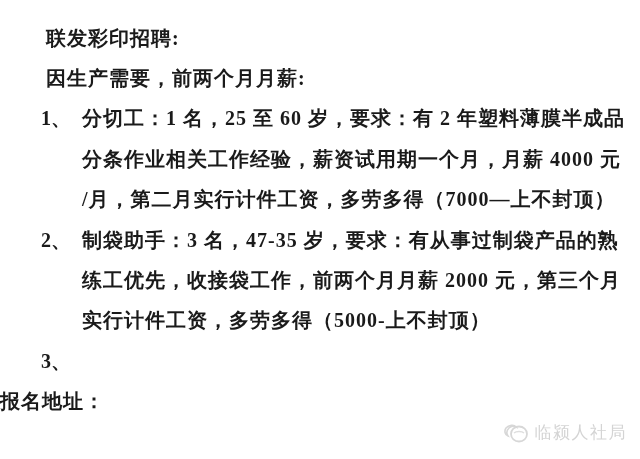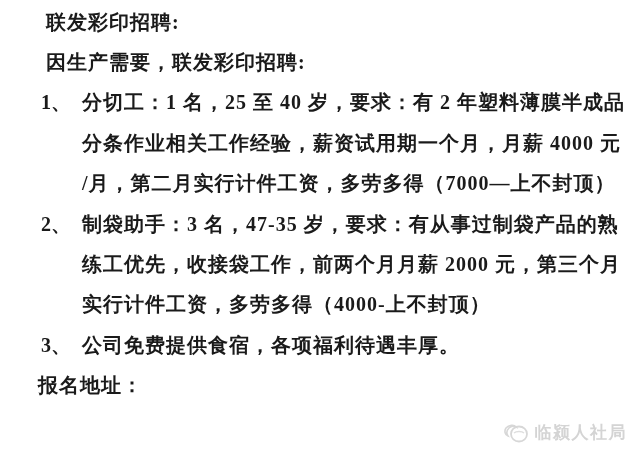--- a/index.html
+++ b/index.html
@@ -6,84 +6,83 @@
   .page{
     position:relative;
     width:640px;height:459px;
     background:#ffffff;
     overflow:hidden;
     font-family:"Liberation Serif","DejaVu Serif",serif;
     font-weight:bold;
     color:#1a1a1a;
   }
   .doc{
-    position:absolute;top:2px;left:0;width:640px;
+    position:absolute;top:18px;left:0;width:640px;
     font-size:20px;
     letter-spacing:1px;
   }
   .line{
     height:40.4px;
     display:flex;
     align-items:center;
     white-space:nowrap;
   }
   .indent-plain{padding-left:46px;}
-  .indent-footer{padding-left:38px;}
+  .indent-footer{}
   .indent-item{padding-left:82px;position:relative;}
   .num{
     position:absolute;left:41px;top:0;height:40.4px;
     display:flex;align-items:center;
     letter-spacing:0;
   }
   .watermark{
     position:absolute;
     right:13px;bottom:14px;
     display:flex;align-items:center;gap:5px;
     color:#d4d4d4;
     font-size:17px;
     letter-spacing:1.5px;
-    font-weight:bold;
+    font-weight:normal;
   }
   .wm-logo{width:27px;height:25px;display:block;}
 </style>
 </head>
 <body>
 
 <div class="page">
   <div class="doc">
 
     <div class="line indent-plain">联发彩印招聘:</div>
 
-    <div class="line indent-plain">因生产需要，联发彩印招聘:</div>
+    <div class="line indent-plain">因生产需要，前两个月月薪:</div>
 
     <div class="line indent-item">
       <span class="num">1、</span>
-      <span>分切工：1 名，25 至 40 岁，要求：有 2 年塑料薄膜半成品</span>
+      <span>分切工：1 名，25 至 60 岁，要求：有 2 年塑料薄膜半成品</span>
     </div>
     <div class="line indent-item">
       <span>分条作业相关工作经验，薪资试用期一个月，月薪 4000 元</span>
     </div>
     <div class="line indent-item">
       <span>/月，第二月实行计件工资，多劳多得（7000—上不封顶）</span>
     </div>
 
     <div class="line indent-item">
       <span class="num">2、</span>
       <span>制袋助手：3 名，47-35 岁，要求：有从事过制袋产品的熟</span>
     </div>
     <div class="line indent-item">
       <span>练工优先，收接袋工作，前两个月月薪 2000 元，第三个月</span>
     </div>
     <div class="line indent-item">
-      <span>实行计件工资，多劳多得（4000-上不封顶）</span>
+      <span>实行计件工资，多劳多得（5000-上不封顶）</span>
     </div>
 
     <div class="line indent-item">
       <span class="num">3、</span>
-      <span>公司免费提供食宿，各项福利待遇丰厚。</span>
     </div>
 
     <div class="line indent-footer">
       <span>报名地址：</span>
     </div>
 
 
   </div>
 
   <div class="watermark">

